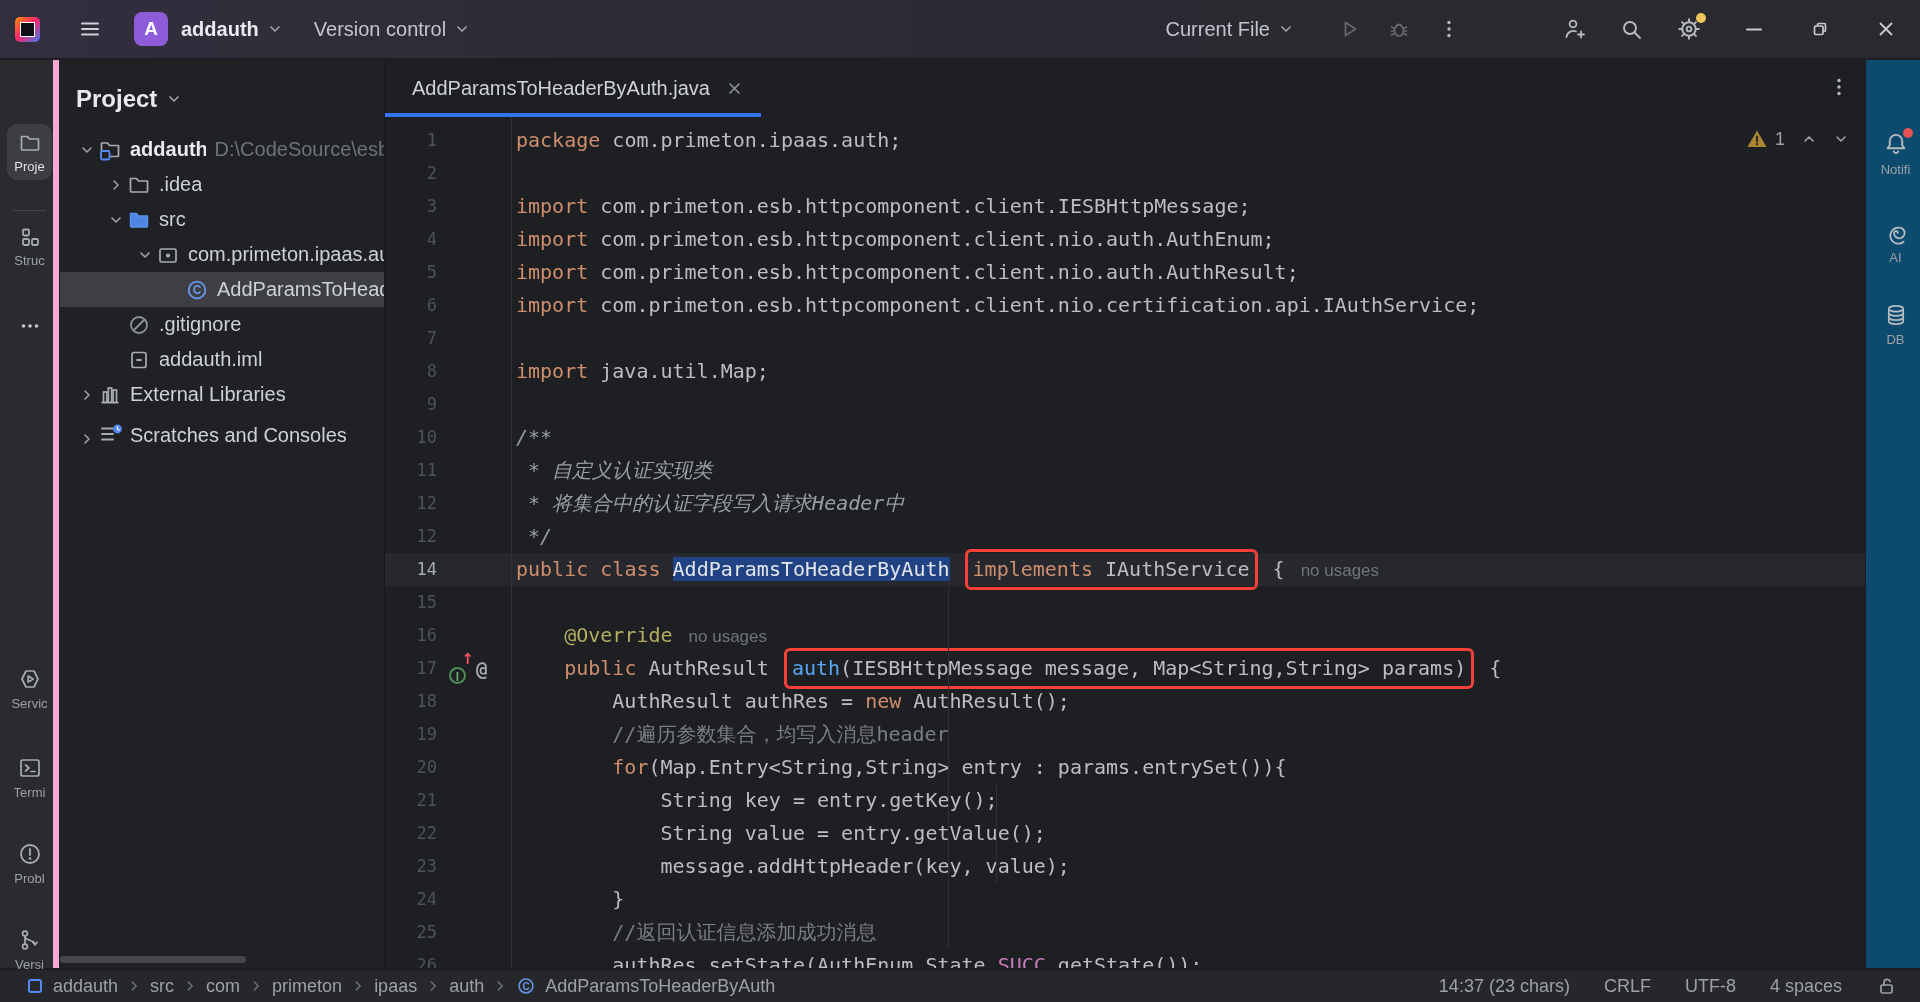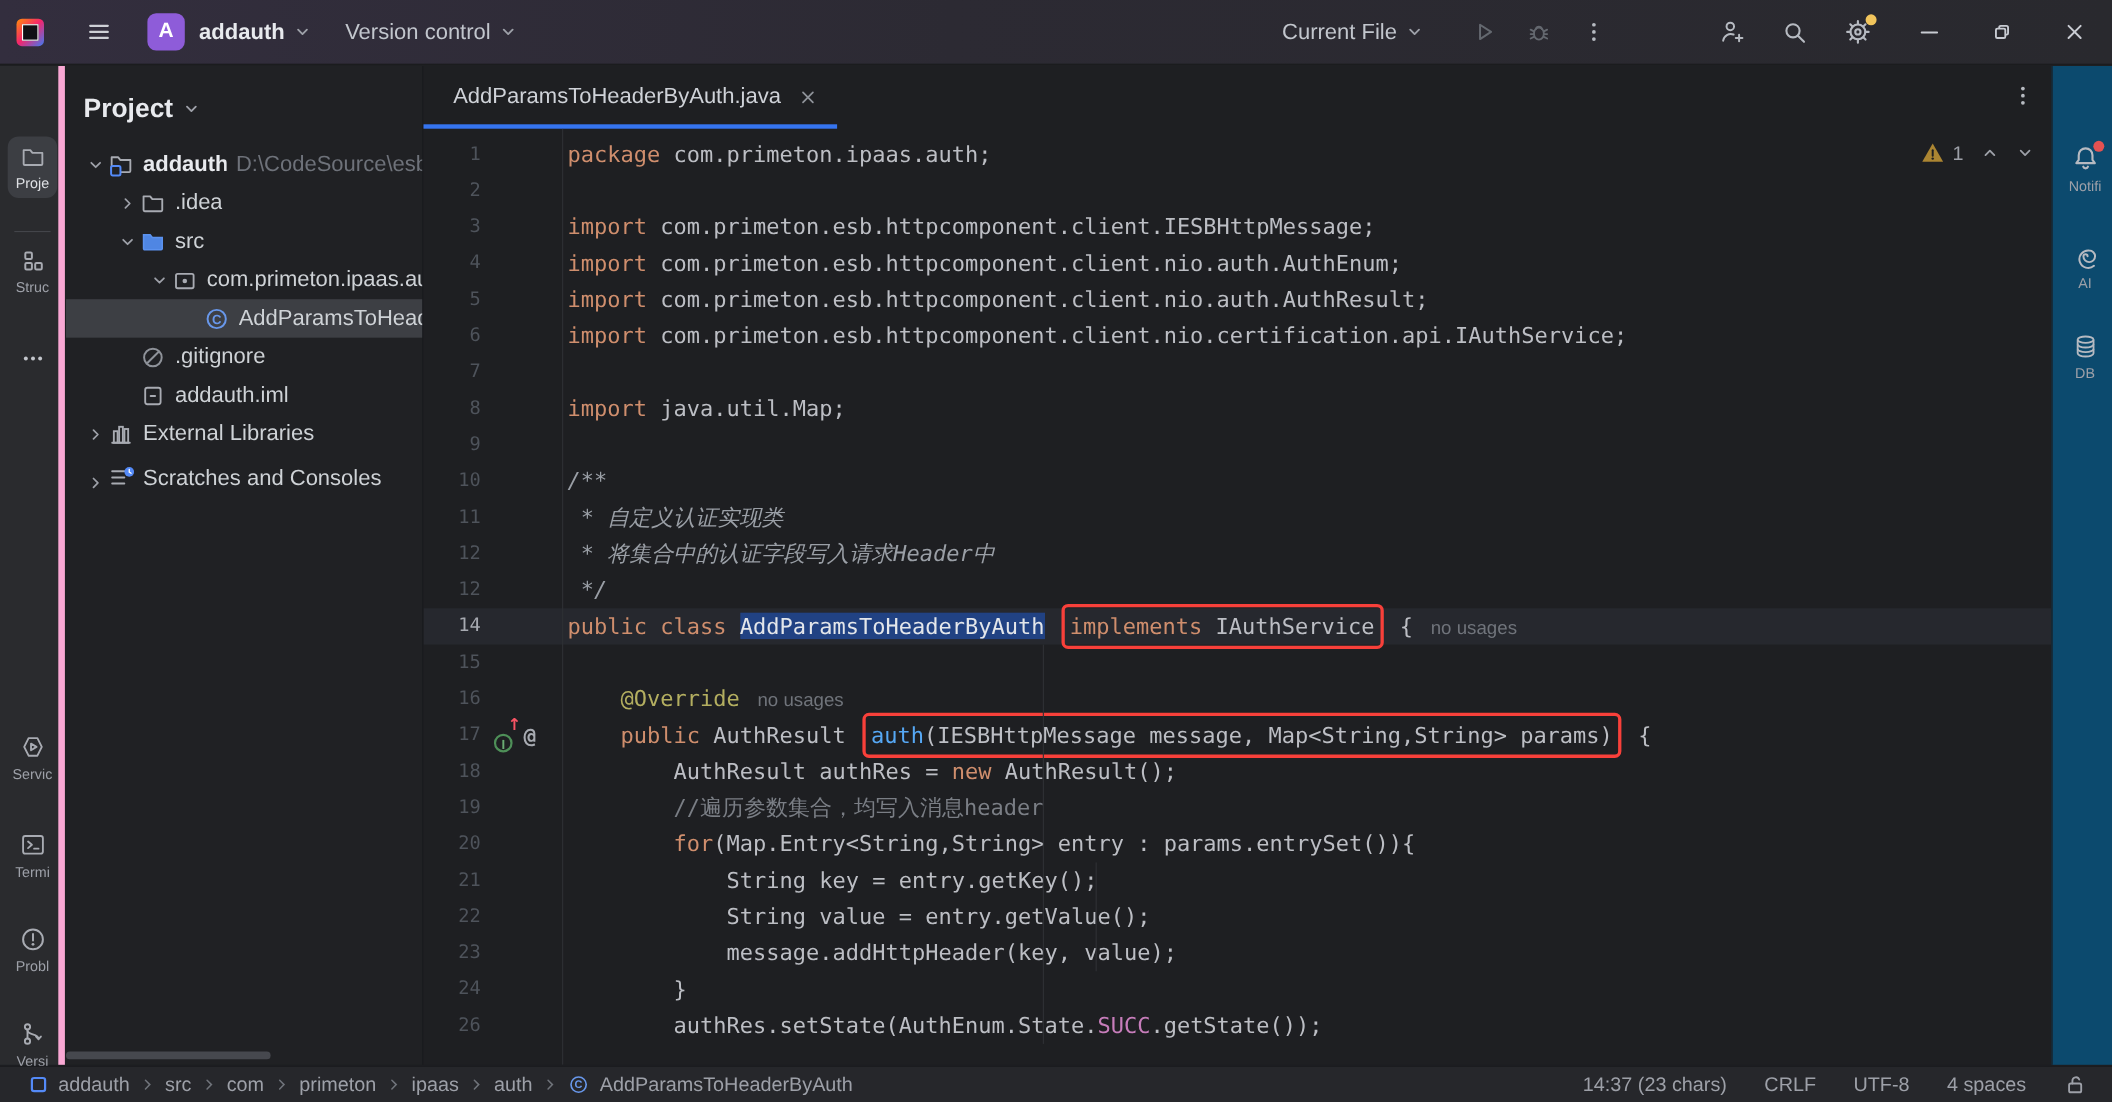--- a/index.html
+++ b/index.html
@@ -466,20 +466,21 @@
         <div class="code-line"><div class="gutter-num">15</div><div class="gutter-icons"></div><div class="code-text"></div></div>
         <div class="code-line"><div class="gutter-num">16</div><div class="gutter-icons"></div><div class="code-text"><span class="pl">    </span><span class="ann">@Override</span><span class="hint">no usages</span></div></div>
         <div class="code-line"><div class="gutter-num">17</div><div class="gutter-icons"><span class="impl-icon"><span class="impl-circle">I</span><span class="impl-arrow">↑</span></span><span class="at-icon">@</span></div><div class="code-text"><span class="pl">    </span><span class="kw">public</span><span class="pl"> AuthResult </span><span class="redbox"><span class="fn">auth</span><span class="pl">(IESBHttpMessage message, Map&lt;String,String&gt; params)</span></span><span class="pl"> {</span></div></div>
         <div class="code-line"><div class="gutter-num">18</div><div class="gutter-icons"></div><div class="code-text"><span class="pl">        AuthResult authRes = </span><span class="kw">new</span><span class="pl"> AuthResult();</span></div></div>
         <div class="code-line"><div class="gutter-num">19</div><div class="gutter-icons"></div><div class="code-text"><span class="pl">        </span><span class="cm">//遍历参数集合，均写入消息header</span></div></div>
         <div class="code-line"><div class="gutter-num">20</div><div class="gutter-icons"></div><div class="code-text"><span class="pl">        </span><span class="kw">for</span><span class="pl">(Map.Entry&lt;String,String&gt; entry : params.entrySet()){</span></div></div>
         <div class="code-line"><div class="gutter-num">21</div><div class="gutter-icons"></div><div class="code-text"><span class="pl">            String key = entry.getKey();</span></div></div>
         <div class="code-line"><div class="gutter-num">22</div><div class="gutter-icons"></div><div class="code-text"><span class="pl">            String value = entry.getValue();</span></div></div>
         <div class="code-line"><div class="gutter-num">23</div><div class="gutter-icons"></div><div class="code-text"><span class="pl">            message.addHttpHeader(key, value);</span></div></div>
         <div class="code-line"><div class="gutter-num">24</div><div class="gutter-icons"></div><div class="code-text"><span class="pl">        }</span></div></div>
+        <div class="code-line"><div class="gutter-num">25</div><div class="gutter-icons"></div><div class="code-text"><span class="pl">        </span><span class="cm">//返回认证信息添加成功消息</span></div></div>
         <div class="code-line"><div class="gutter-num">26</div><div class="gutter-icons"></div><div class="code-text"><span class="pl">        authRes.setState(AuthEnum.State.</span><span class="field">SUCC</span><span class="pl">.getState());</span></div></div>
       </div>
     <div class="indent-guide" style="left:563px;top:469px;height:363px"></div>
     <div class="indent-guide" style="left:611px;top:667px;height:99px"></div>
     <div class="inspection-widget">
       <span class="icon" id="i-warn">
           <svg width="22" height="22" viewBox="0 0 22 22">
             <path d="M11 2.5L20.5 19h-19z" fill="#ab8532"></path>
             <path d="M11 8.5v5" stroke="#1e1f22" stroke-width="1.8" stroke-linecap="round"></path>
             <circle cx="11" cy="16.2" r="1.1" fill="#1e1f22"></circle>

